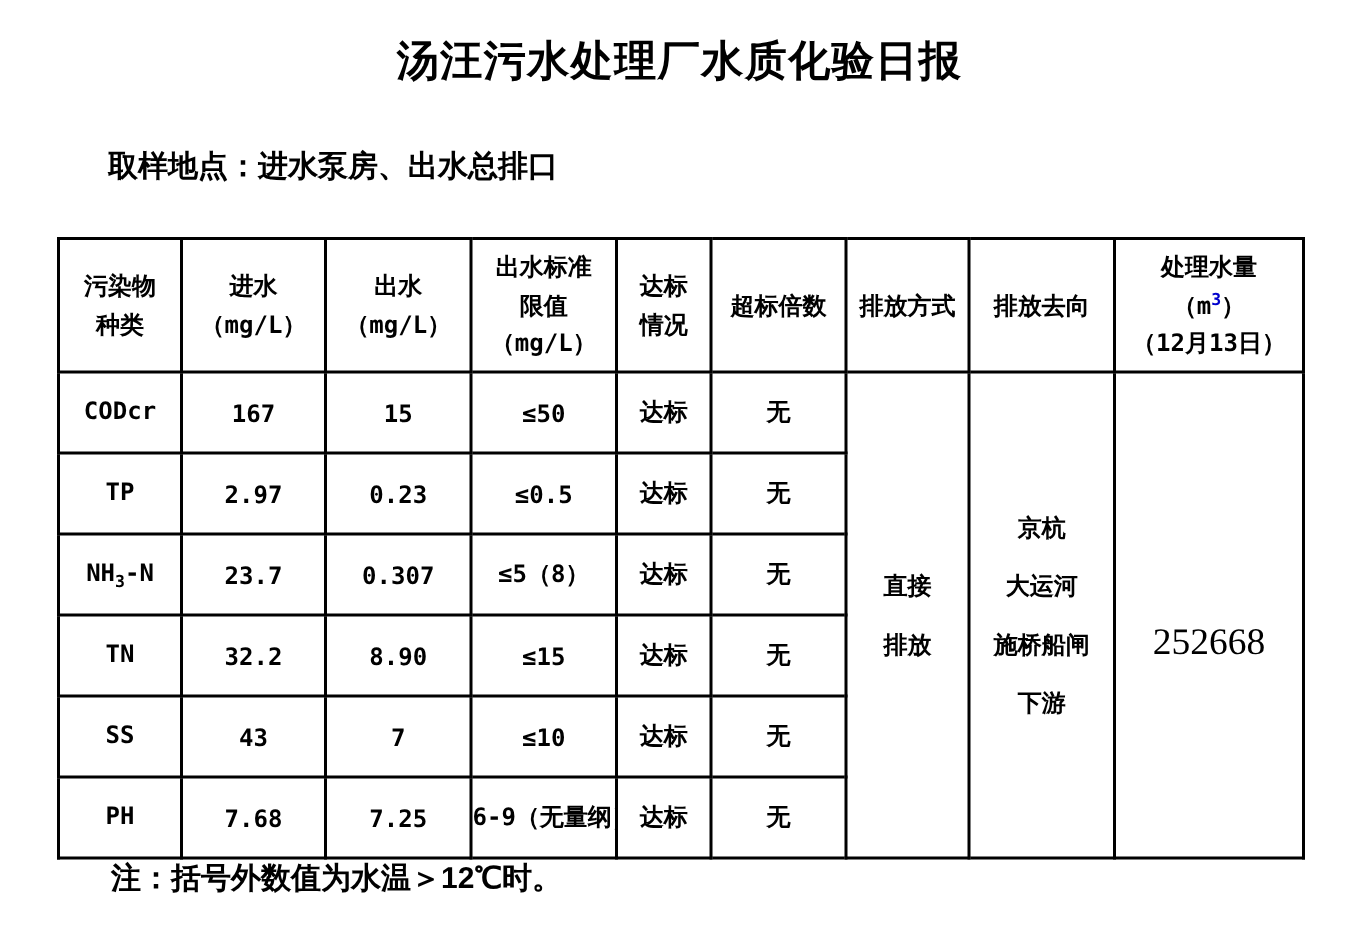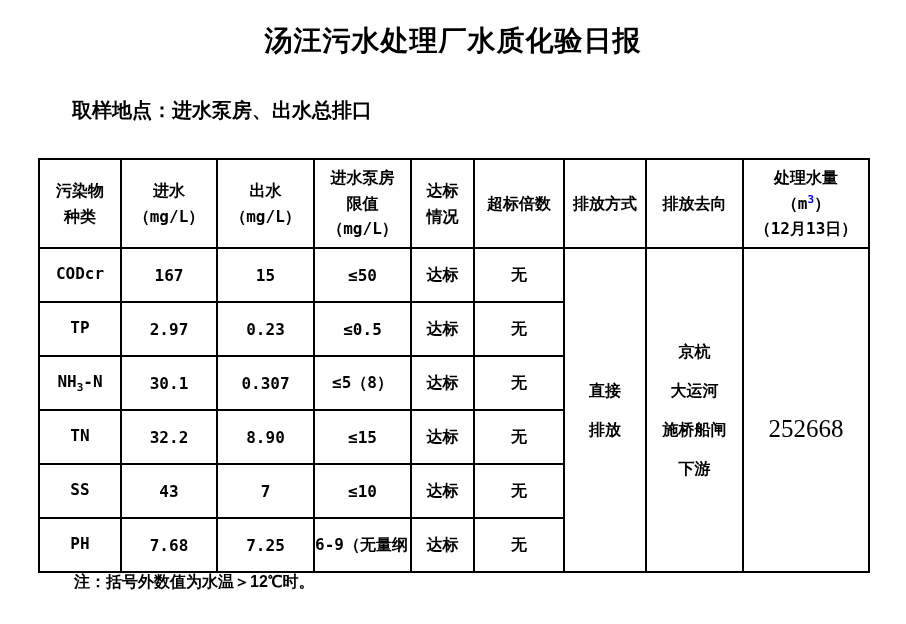--- a/index.html
+++ b/index.html
@@ -55,21 +55,21 @@
   }
 
   .sup-blue {
     color: #0000cc;           
     font-size: 11px;
   }
   sub.small { font-size: 11px; }
 
   .footnote {
     position: absolute; top: 572px; left: 74px;
-    font-size: 16px; font-weight: bold;
+    font-size: 20px; font-weight: bold;
   }
 </style>
 </head>
 <body>
 
 <div class="page">
 
   <h1 class="report-title">汤汪污水处理厂水质化验日报</h1>
 
   <div class="meta-row">
@@ -89,21 +89,21 @@
         <col style="width:126px">
     </colgroup>
     <thead>
       <tr>
         <th class="pre hdr">污染物
 种类</th>
         <th class="pre hdr">进水
 （mg/L）</th>
         <th class="pre hdr">出水
 （mg/L）</th>
-        <th class="pre hdr">进水泵房
+        <th class="pre hdr">出水标准
 限值
 （mg/L）</th>
         <th class="pre hdr">达标
 情况</th>
         <th class="hdr">超标倍数</th>
         <th class="hdr">排放方式</th>
         <th class="hdr">排放去向</th>
         <th class="hdr">
           <div>处理水量</div>
           <div><span>（m</span><sup class="sup-blue">3</sup><span>）</span></div>
@@ -130,21 +130,21 @@
       <tr>
         <td><span>TP</span><sub class="small"></sub><span></span></td>
         <td>2.97</td>
         <td>0.23</td>
         <td class="col-limit">≤0.5</td>
         <td>达标</td>
         <td>无</td>
       </tr>
       <tr>
         <td><span>NH</span><sub class="small">3</sub><span>-N</span></td>
-        <td>30.1</td>
+        <td>23.7</td>
         <td>0.307</td>
         <td class="col-limit">≤5（8）</td>
         <td>达标</td>
         <td>无</td>
       </tr>
       <tr>
         <td><span>TN</span><sub class="small"></sub><span></span></td>
         <td>32.2</td>
         <td>8.90</td>
         <td class="col-limit">≤15</td>

